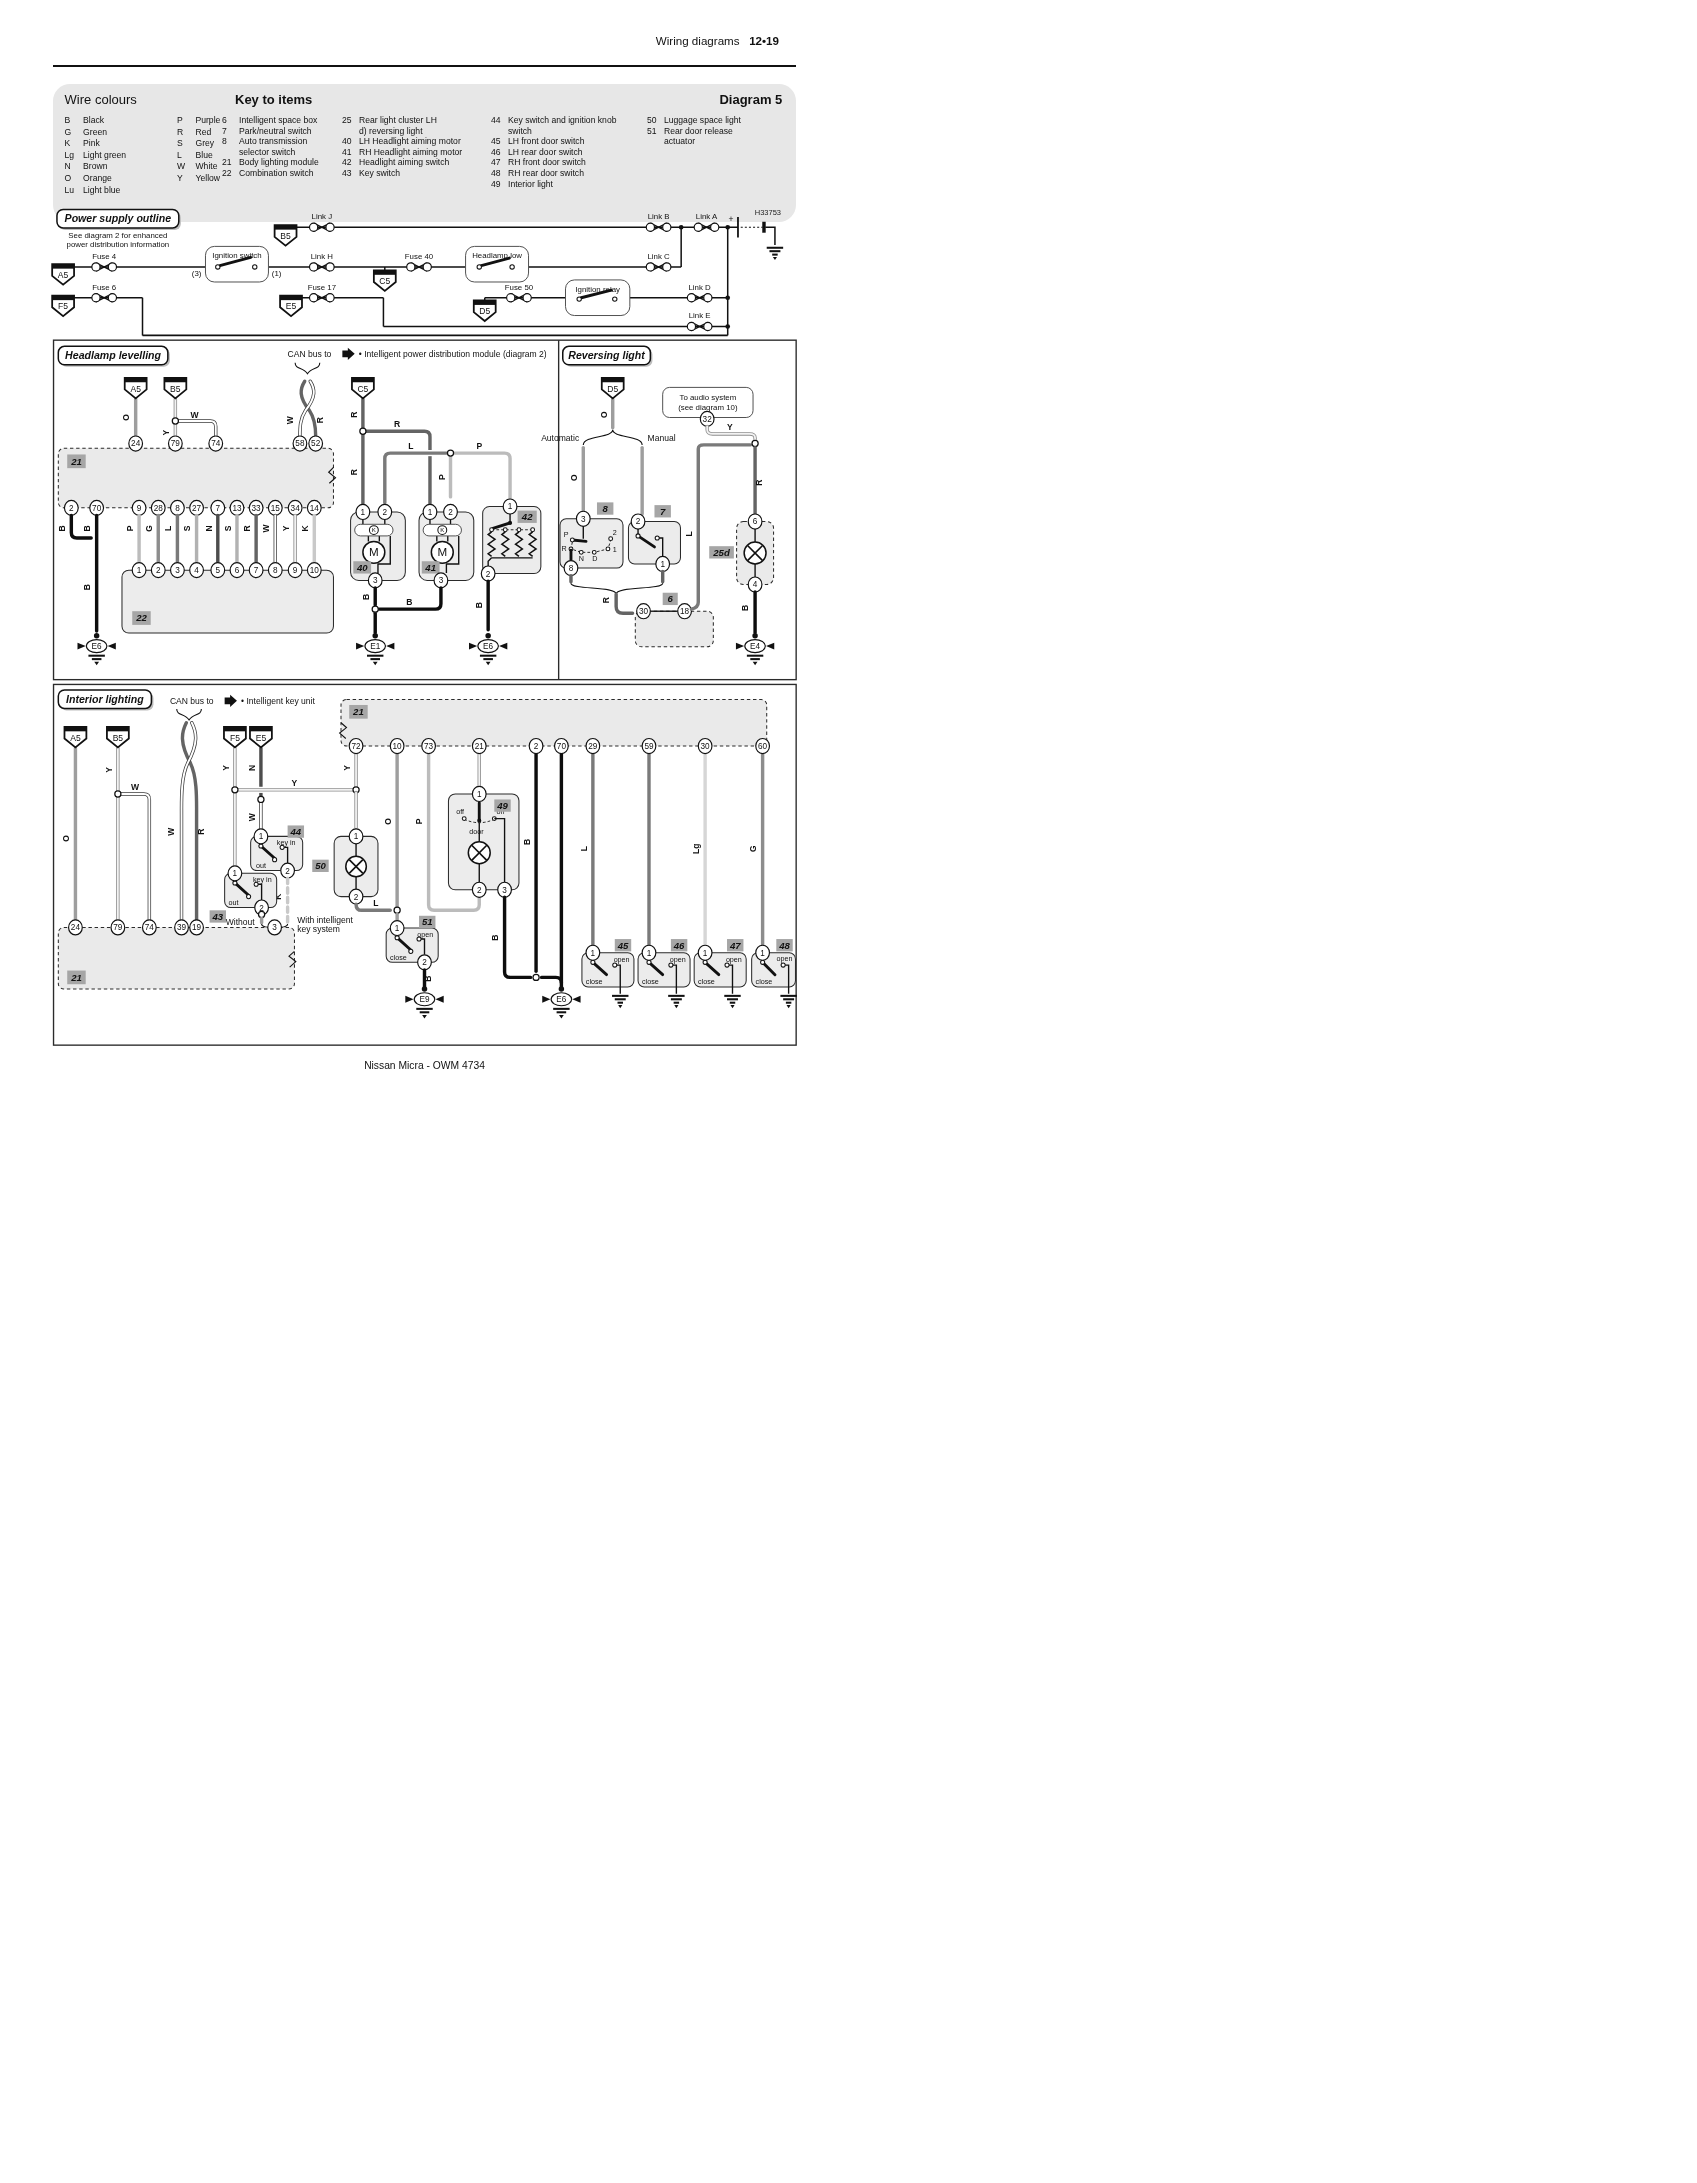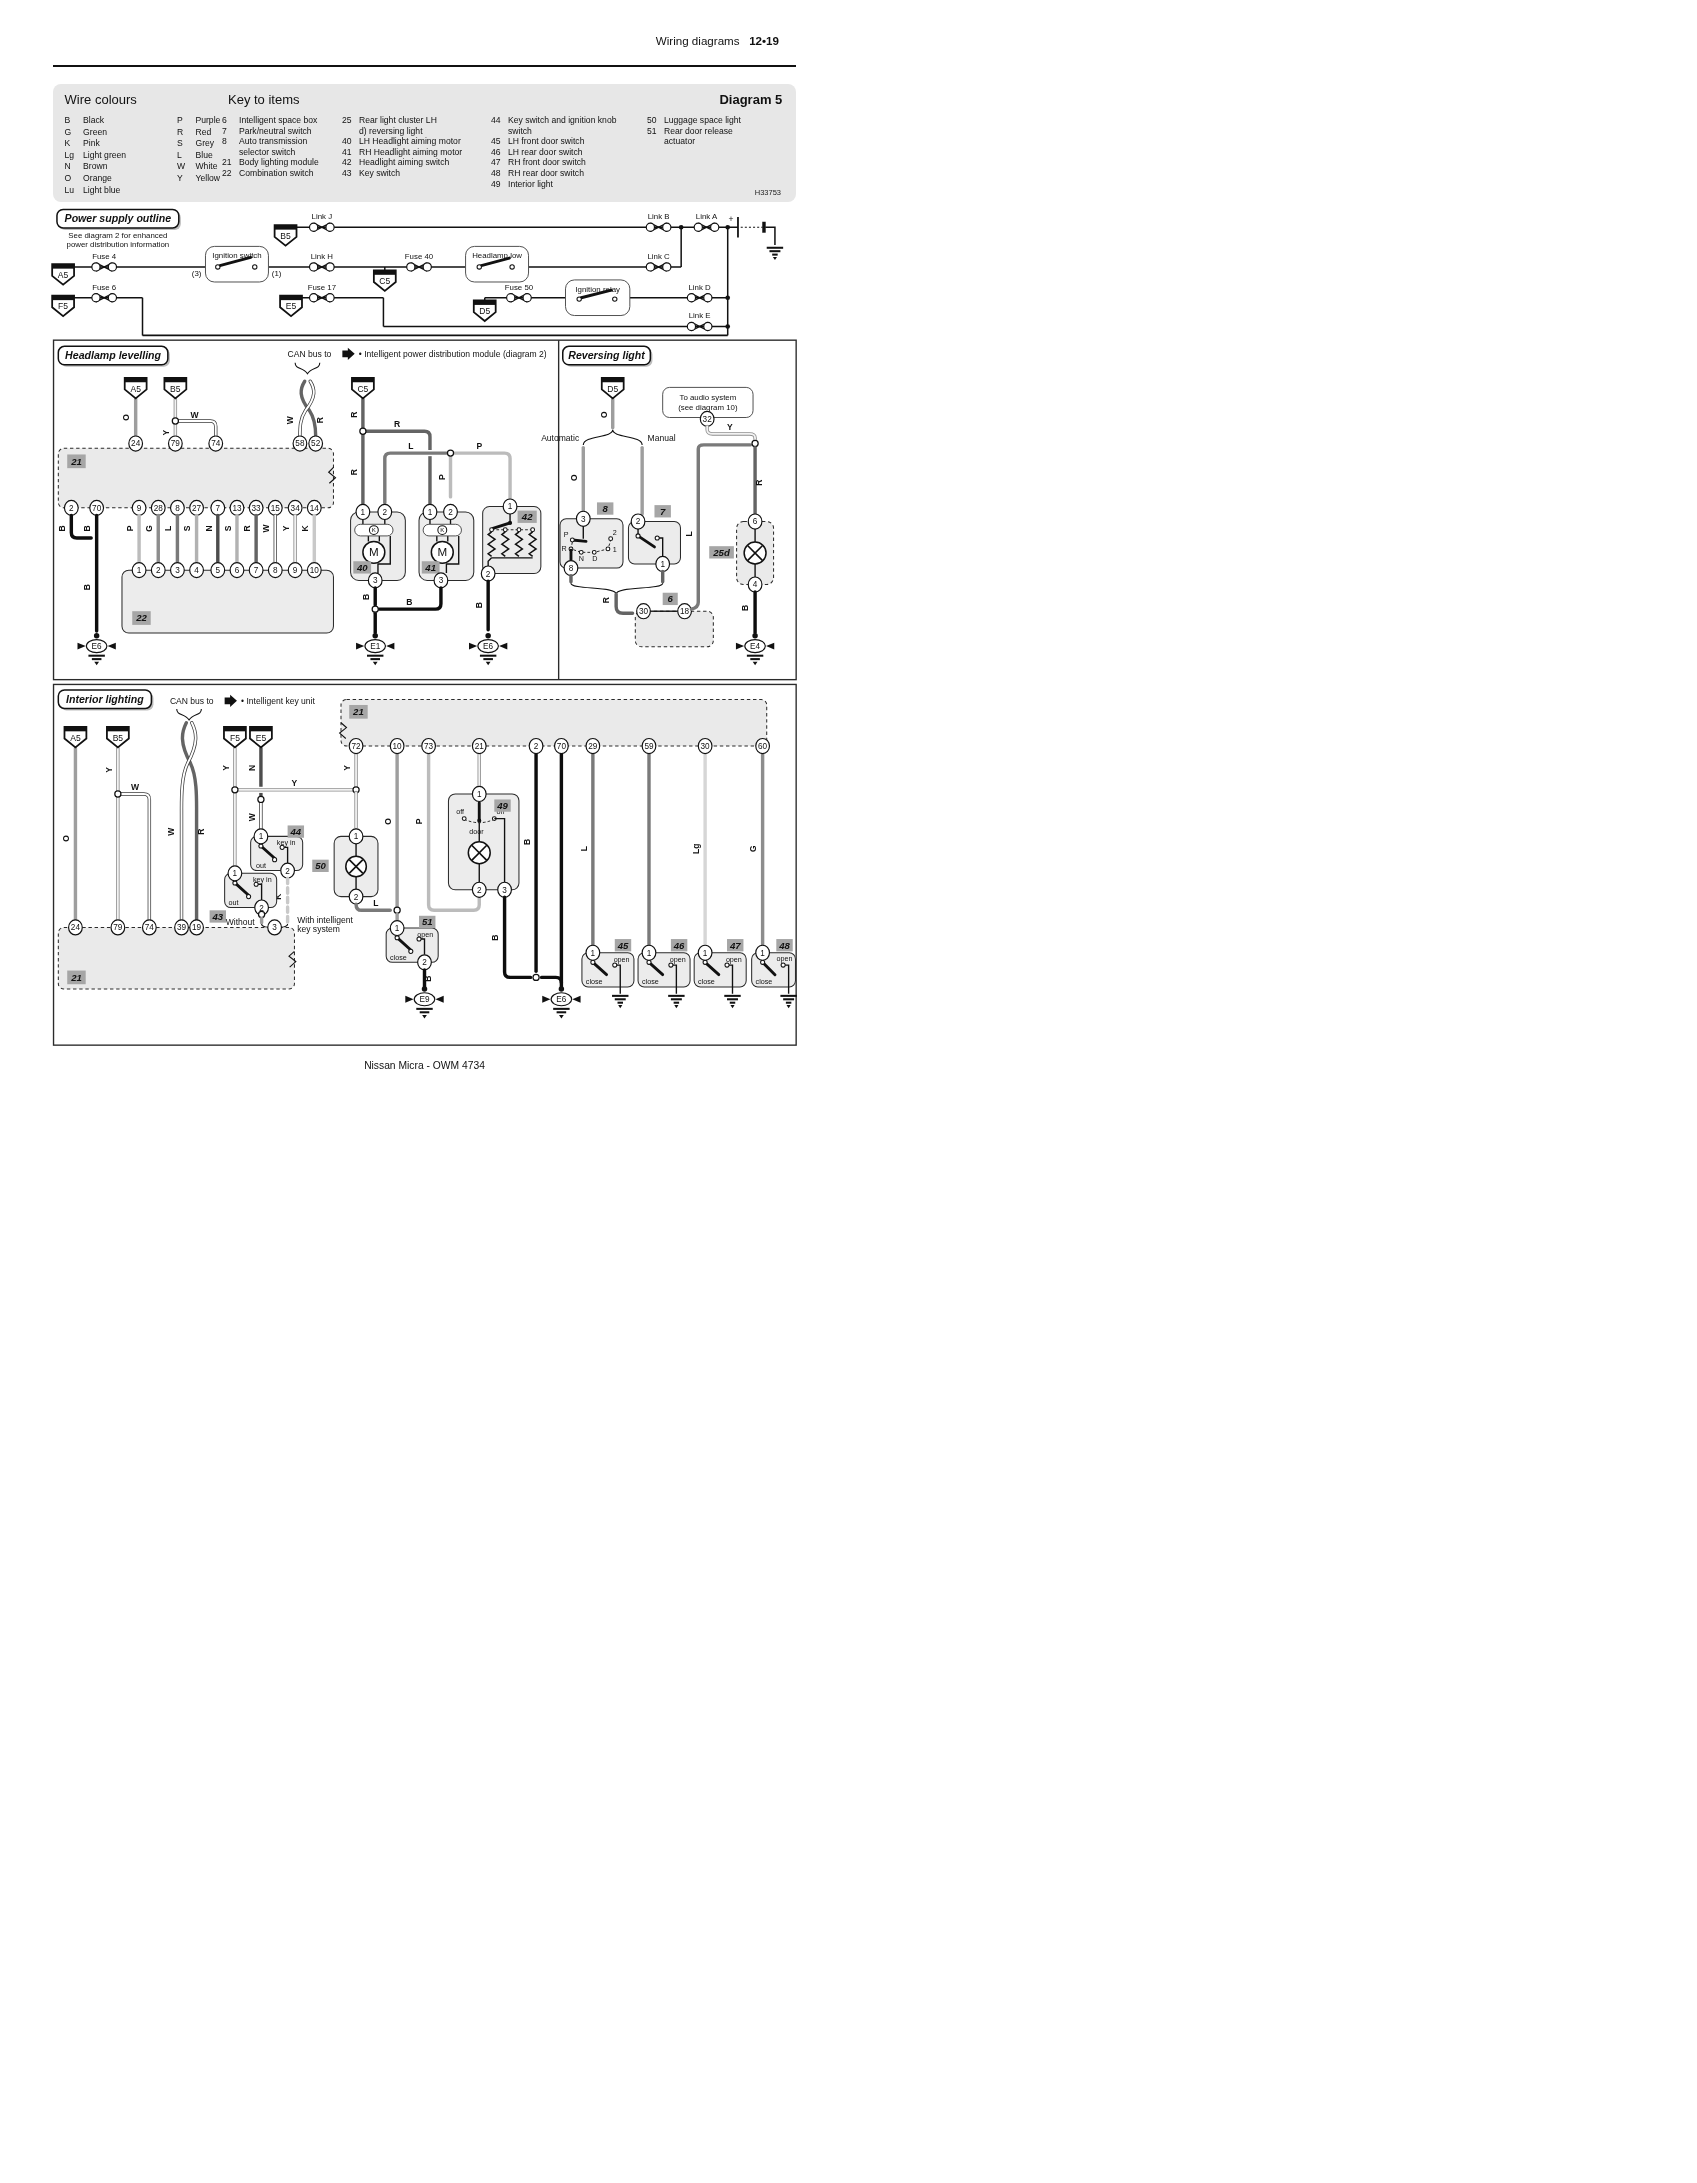--- a/index.html
+++ b/index.html
@@ -1,23 +1,23 @@
 <!DOCTYPE html>
 <html style="font-size:11px"><head>
 <meta charset="utf-8">
 <style>
   html,body{margin:0;padding:0;background:#fff;}
   .page{position:relative;width:849px;height:1091px;background:#fff;font-family:"Liberation Sans",sans-serif;color:#111;overflow:hidden;}
   .hdr{position:absolute;top:34px;left:36px;width:743px;text-align:right;font-size:11.6px;}
   .hdr .pg{font-weight:bold;margin-left:9.6px;}
   .rule{position:absolute;top:65px;left:53px;width:743px;height:2.1px;background:#111;}
-  .legend{position:absolute;top:84px;left:53px;width:743px;height:118px;background:#e7e7e7;border-radius:8px;}
+  .legend{position:absolute;top:84px;left:53px;width:743px;height:138px;background:#e7e7e7;border-radius:17px;}
   .lt{position:absolute;font-size:13px;}
   .wc-title{left:11.6px;top:8.2px;}
-  .key-title{left:175px;top:8.2px;}
+  .key-title{left:182px;top:8.2px;font-weight:bold;}
   .diag{position:absolute;right:13.7px;top:8.2px;font-size:13px;font-weight:bold;}
   .ref{position:absolute;right:15px;bottom:5.5px;font-size:7.5px;color:#222;}
   .wlist{position:absolute;top:31px;font-size:8.6px;line-height:11.6px;}
   .c1{left:11.6px;} .c2{left:84px;margin-left:40px;}
   .wrow .wcode{display:inline-block;width:18.5px;}
   .klist{position:absolute;top:31px;font-size:8.6px;line-height:10.6px;}
   .k1{left:169px;} .k2{left:289px;} .k3{left:438px;} .k4{left:594px;}
   .krow{display:flex;}
   .krow .knum{width:17px;flex:none;}
   .krow .ktxt{display:block;}

